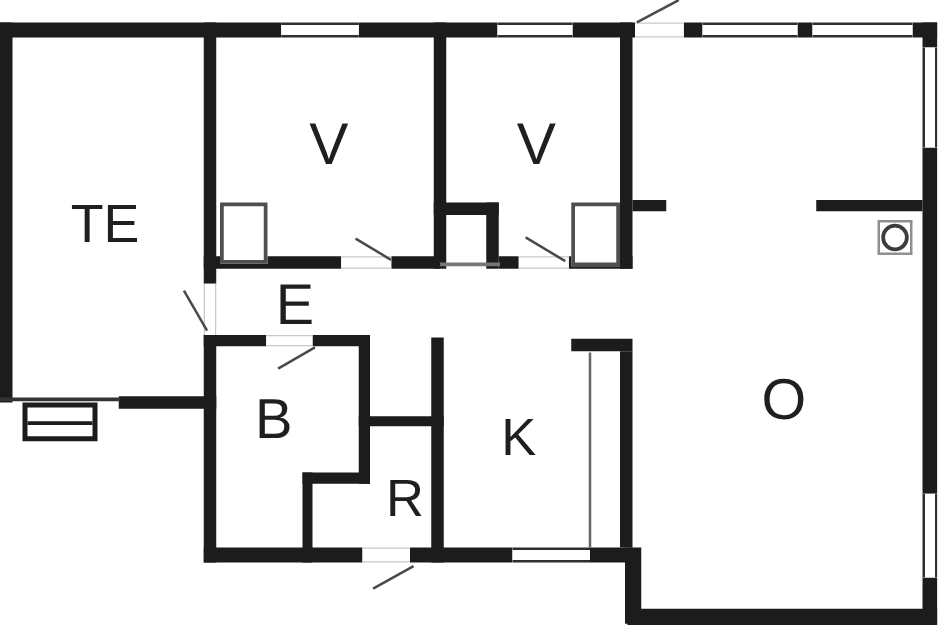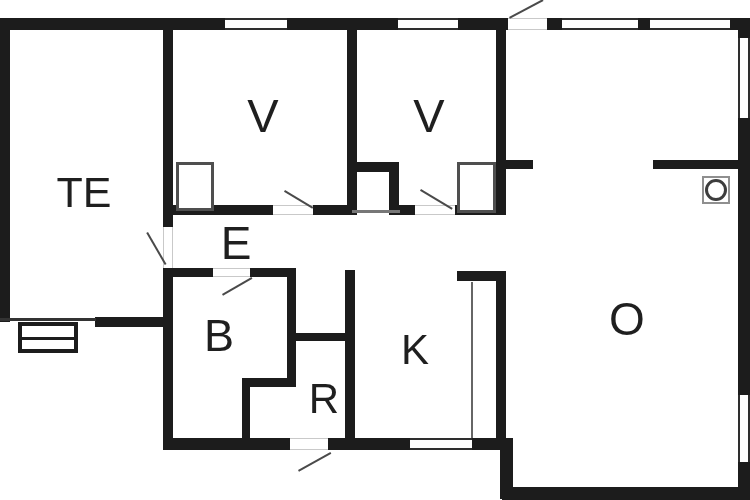--- a/index.html
+++ b/index.html
@@ -107,21 +107,21 @@
   <div class="furn" style="left:176px;top:162px;width:38px;height:49px;"></div>
   <div class="furn" style="left:457px;top:162px;width:39px;height:51px;"></div>
   <div class="thin" style="left:471px;top:282px;width:2px;height:156px;background:#666;"></div>
   <div class="steps" style="left:18px;top:322px;width:60px;height:31px;">
     <div class="mid"></div>
   </div>
   <div class="stove" style="left:702px;top:176px;width:28px;height:28px;">
     <div class="ring"></div>
   </div>
 
-  <span class="lbl" style="left:84px;top:180px;font-size:43px;margin-top:12px;">TE</span>
+  <span class="lbl" style="left:84px;top:180px;font-size:43px;">TE</span>
   <span class="lbl" style="left:263px;top:115px;font-size:47px;">V</span>
   <span class="lbl" style="left:429px;top:115px;font-size:47px;">V</span>
   <span class="lbl" style="left:236px;top:243px;font-size:46px;">E</span>
   <span class="lbl" style="left:219px;top:335px;font-size:45px;">B</span>
   <span class="lbl" style="left:324px;top:399px;font-size:42px;">R</span>
   <span class="lbl" style="left:415px;top:350px;font-size:42px;">K</span>
   <span class="lbl" style="left:627px;top:319px;font-size:46px;">O</span>
 
 </div>
 

